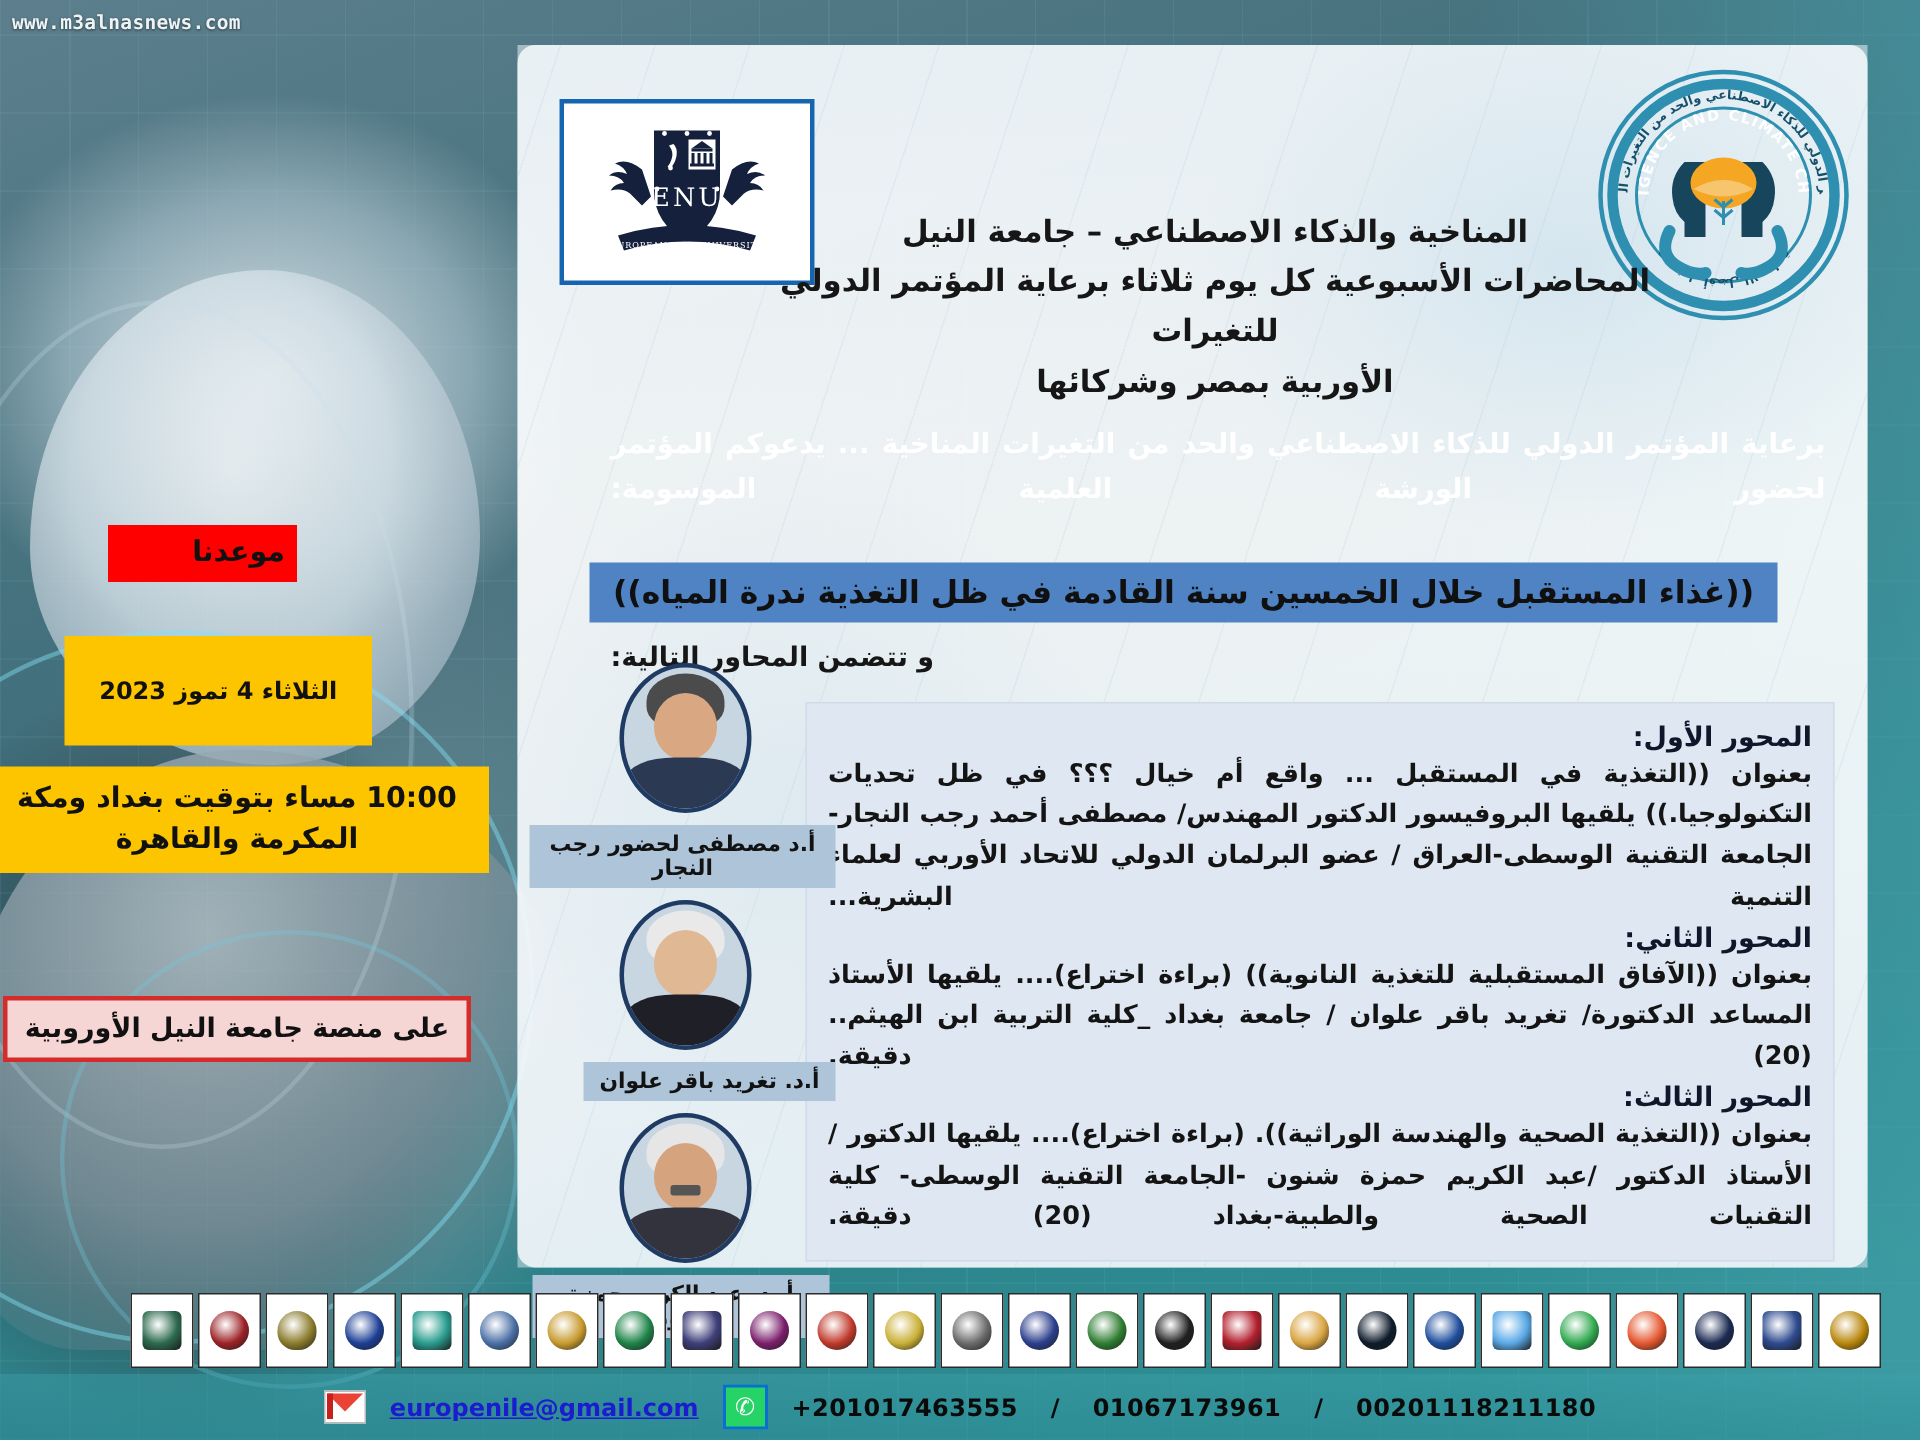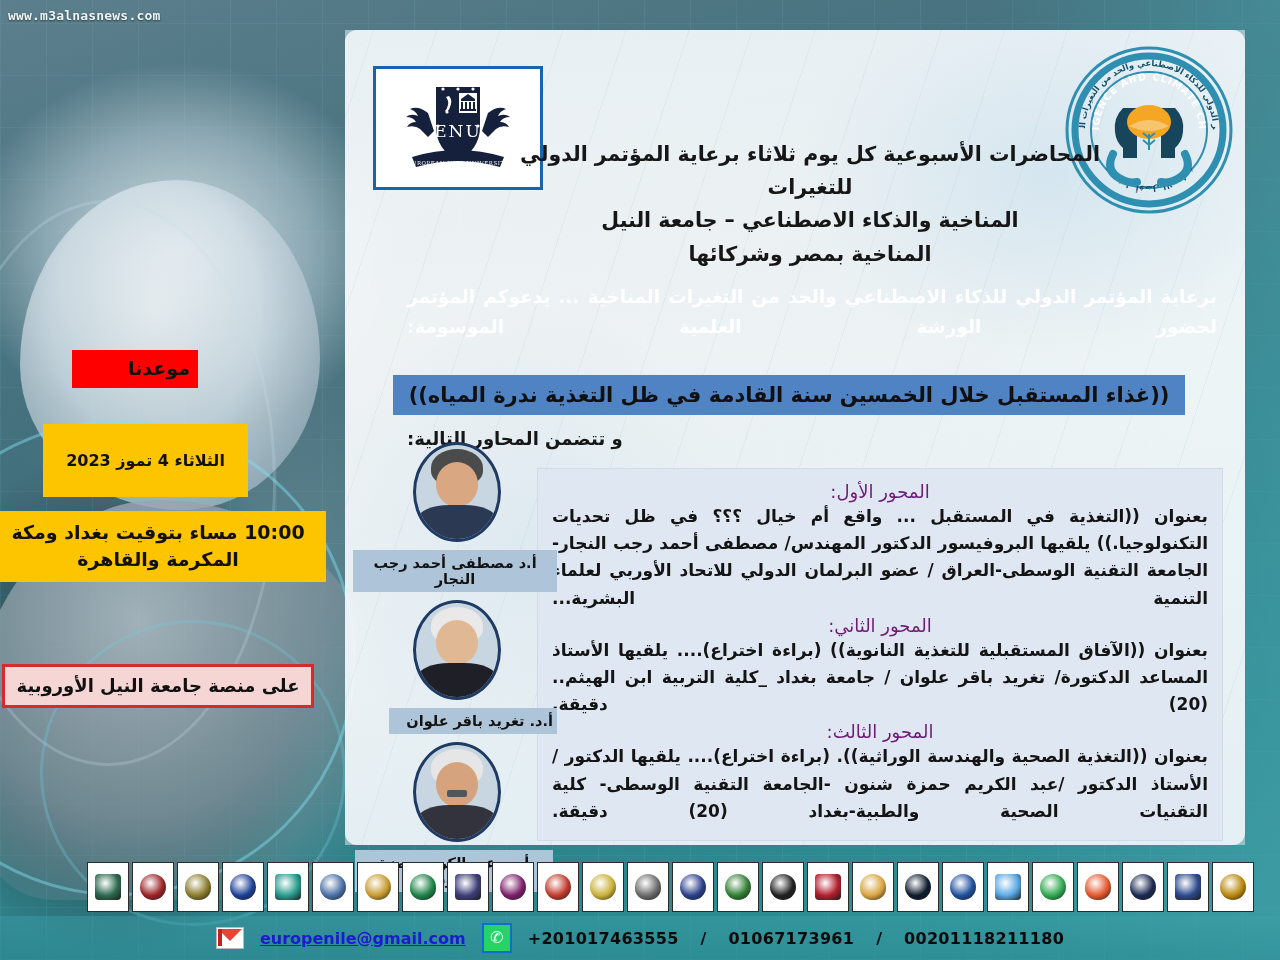--- a/index.html
+++ b/index.html
@@ -85,33 +85,33 @@
   .title-bar{position:absolute;right:60px;top:345px;width:780px;background:#4f83c4;
       text-align:center;padding:8px 6px;direction:rtl;}
   .title-bar span{font-size:21px;font-weight:700;color:#101010;}
 
   .axes-intro{position:absolute;right:28px;top:398px;width:810px;text-align:left;
       font-size:18px;font-weight:700;color:#161616;direction:rtl;}
 
   
   .axes-box{position:absolute;right:22px;top:438px;width:656px;
       background:#dfe8f2;border:1px solid #cfdbe8;padding:10px 14px 12px 14px;direction:rtl;}
-  .axis-head{font-size:18px;font-weight:400;color:#701a75;margin:2px 0 1px 0;text-align:center;}
+  .axis-head{font-size:18px;font-weight:700;color:#0f172a;margin:2px 0 1px 0;text-align:right;}
   .axis-body{font-size:17px;font-weight:700;color:#141414;line-height:1.6;
       text-align:justify;text-align-last:justify;margin:0 0 3px 0;}
 
   
   .speakers{position:absolute;left:12px;top:412px;width:200px;}
   .spk{position:relative;margin-bottom:8px;}
   .spk-photo{width:82px;height:94px;border-radius:50%;border:3px solid #1f3a63;
       margin:0 auto;overflow:hidden;position:relative;background:#c8d6e2;}
   .spk-name{background:#aec4d8;color:#121212;font-size:14.5px;font-weight:700;
       text-align:center;padding:5px 4px;margin-top:8px;direction:rtl;}
   .sp1 .spk-name{width:196px;margin-right:0;}
-  .sp2 .spk-name{width:160px;margin:8px 0 0 auto;text-align:right;}
+  .sp2 .spk-name{width:160px;margin:8px 0 0 auto;}
   .sp3 .spk-name{width:190px;margin-right:4px;}
 
   
   .face{position:absolute;inset:0;}
   .face .hair{position:absolute;left:18%;top:4%;width:64%;height:40%;border-radius:50% 50% 40% 40%;}
   .face .skin{position:absolute;left:24%;top:18%;width:52%;height:48%;border-radius:50%;background:#d9a882;}
   .face .suit{position:absolute;left:2%;bottom:0;width:96%;height:36%;border-radius:40% 40% 0 0;}
   .f1 .hair{background:#4b4b4b;} .f1 .suit{background:#2b3a52;}
   .f2 .hair{background:#e9e9ea;} .f2 .suit{background:#1f1f28;}
   .f2 .skin{background:#e0b894;}
@@ -228,23 +228,23 @@
         <path d="M68 84 q20 -12 40 0 q-20 10 -40 0" fill="#ffffff" opacity=".35"></path>
         <g stroke="#2e8fb0" stroke-width="2" fill="none">
           <path d="M88 92 l0 16 M88 96 l-6 -5 M88 96 l6 -5 M88 103 l-6 -5 M88 103 l6 -5"></path>
         </g>
         <path d="M52 112 q-8 16 6 24 q10 6 18 4" fill="none" stroke="#2e8fb0" stroke-width="8" stroke-linecap="round"></path>
         <path d="M124 112 q8 16 -6 24 q-10 6 -18 4" fill="none" stroke="#2e8fb0" stroke-width="8" stroke-linecap="round"></path>
       </svg>
     </div>
 
     <div class="hdr1">
+      <div>المناخية والذكاء الاصطناعي – جامعة النيل</div>
       <div>المحاضرات الأسبوعية كل يوم ثلاثاء برعاية المؤتمر الدولي للتغيرات</div>
-      <div>المناخية والذكاء الاصطناعي – جامعة النيل</div>
-      <div>المناخية بمصر وشركائها</div>
+      <div>الأوربية بمصر وشركائها</div>
     </div>
 
     <div class="hdr2">برعاية المؤتمر الدولي للذكاء الاصطناعي والحد من التغيرات المناخية ... يدعوكم المؤتمر لحضور الورشة العلمية الموسومة:</div>
 
     <div class="title-bar">
       <span>((غذاء المستقبل خلال الخمسين سنة القادمة في ظل التغذية ندرة المياه))</span>
     </div>
 
     <div class="axes-intro">و تتضمن المحاور التالية:</div>
 
@@ -259,21 +259,21 @@
 
     <div class="speakers">
       <div class="spk sp1">
         <div class="spk-photo">
           <div class="face f1">
             <div class="hair"></div>
               <div class="skin"></div>
               <div class="suit"></div>
           </div>
         </div>
-        <div class="spk-name">أ.د مصطفى أحمد رجب النجار</div>
+        <div class="spk-name">أ.د مصطفى لحضور رجب النجار</div>
       </div>
       <div class="spk sp2">
         <div class="spk-photo">
           <div class="face f2">
             <div class="hair"></div>
               <div class="skin"></div>
               <div class="suit"></div>
           </div>
         </div>
         <div class="spk-name">أ.د. تغريد باقر علوان</div>

